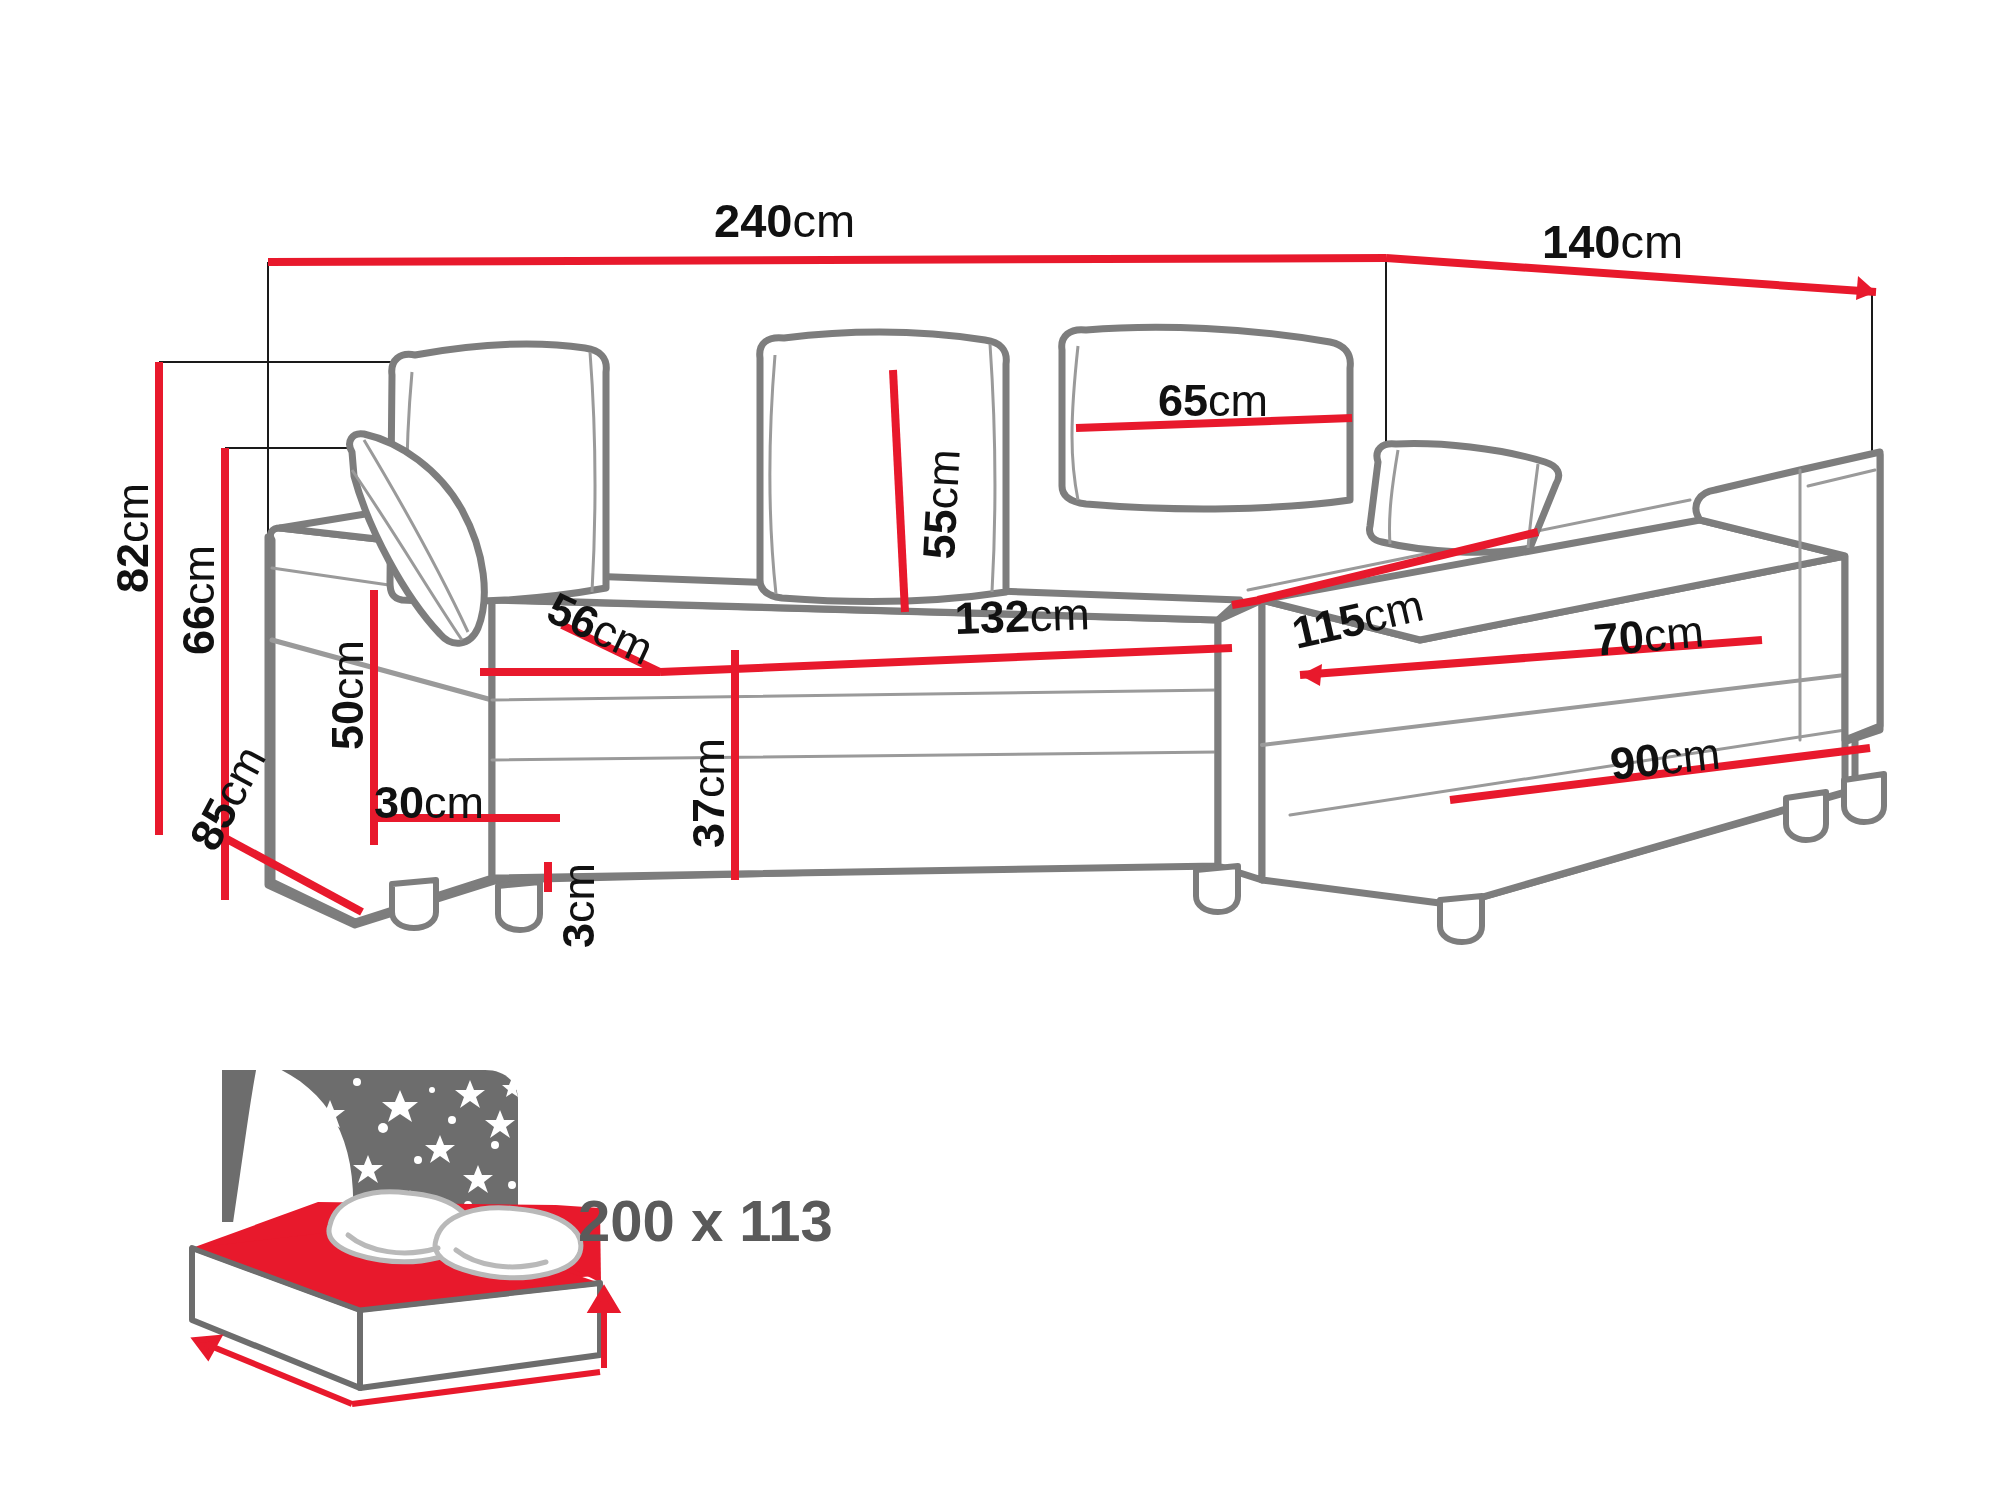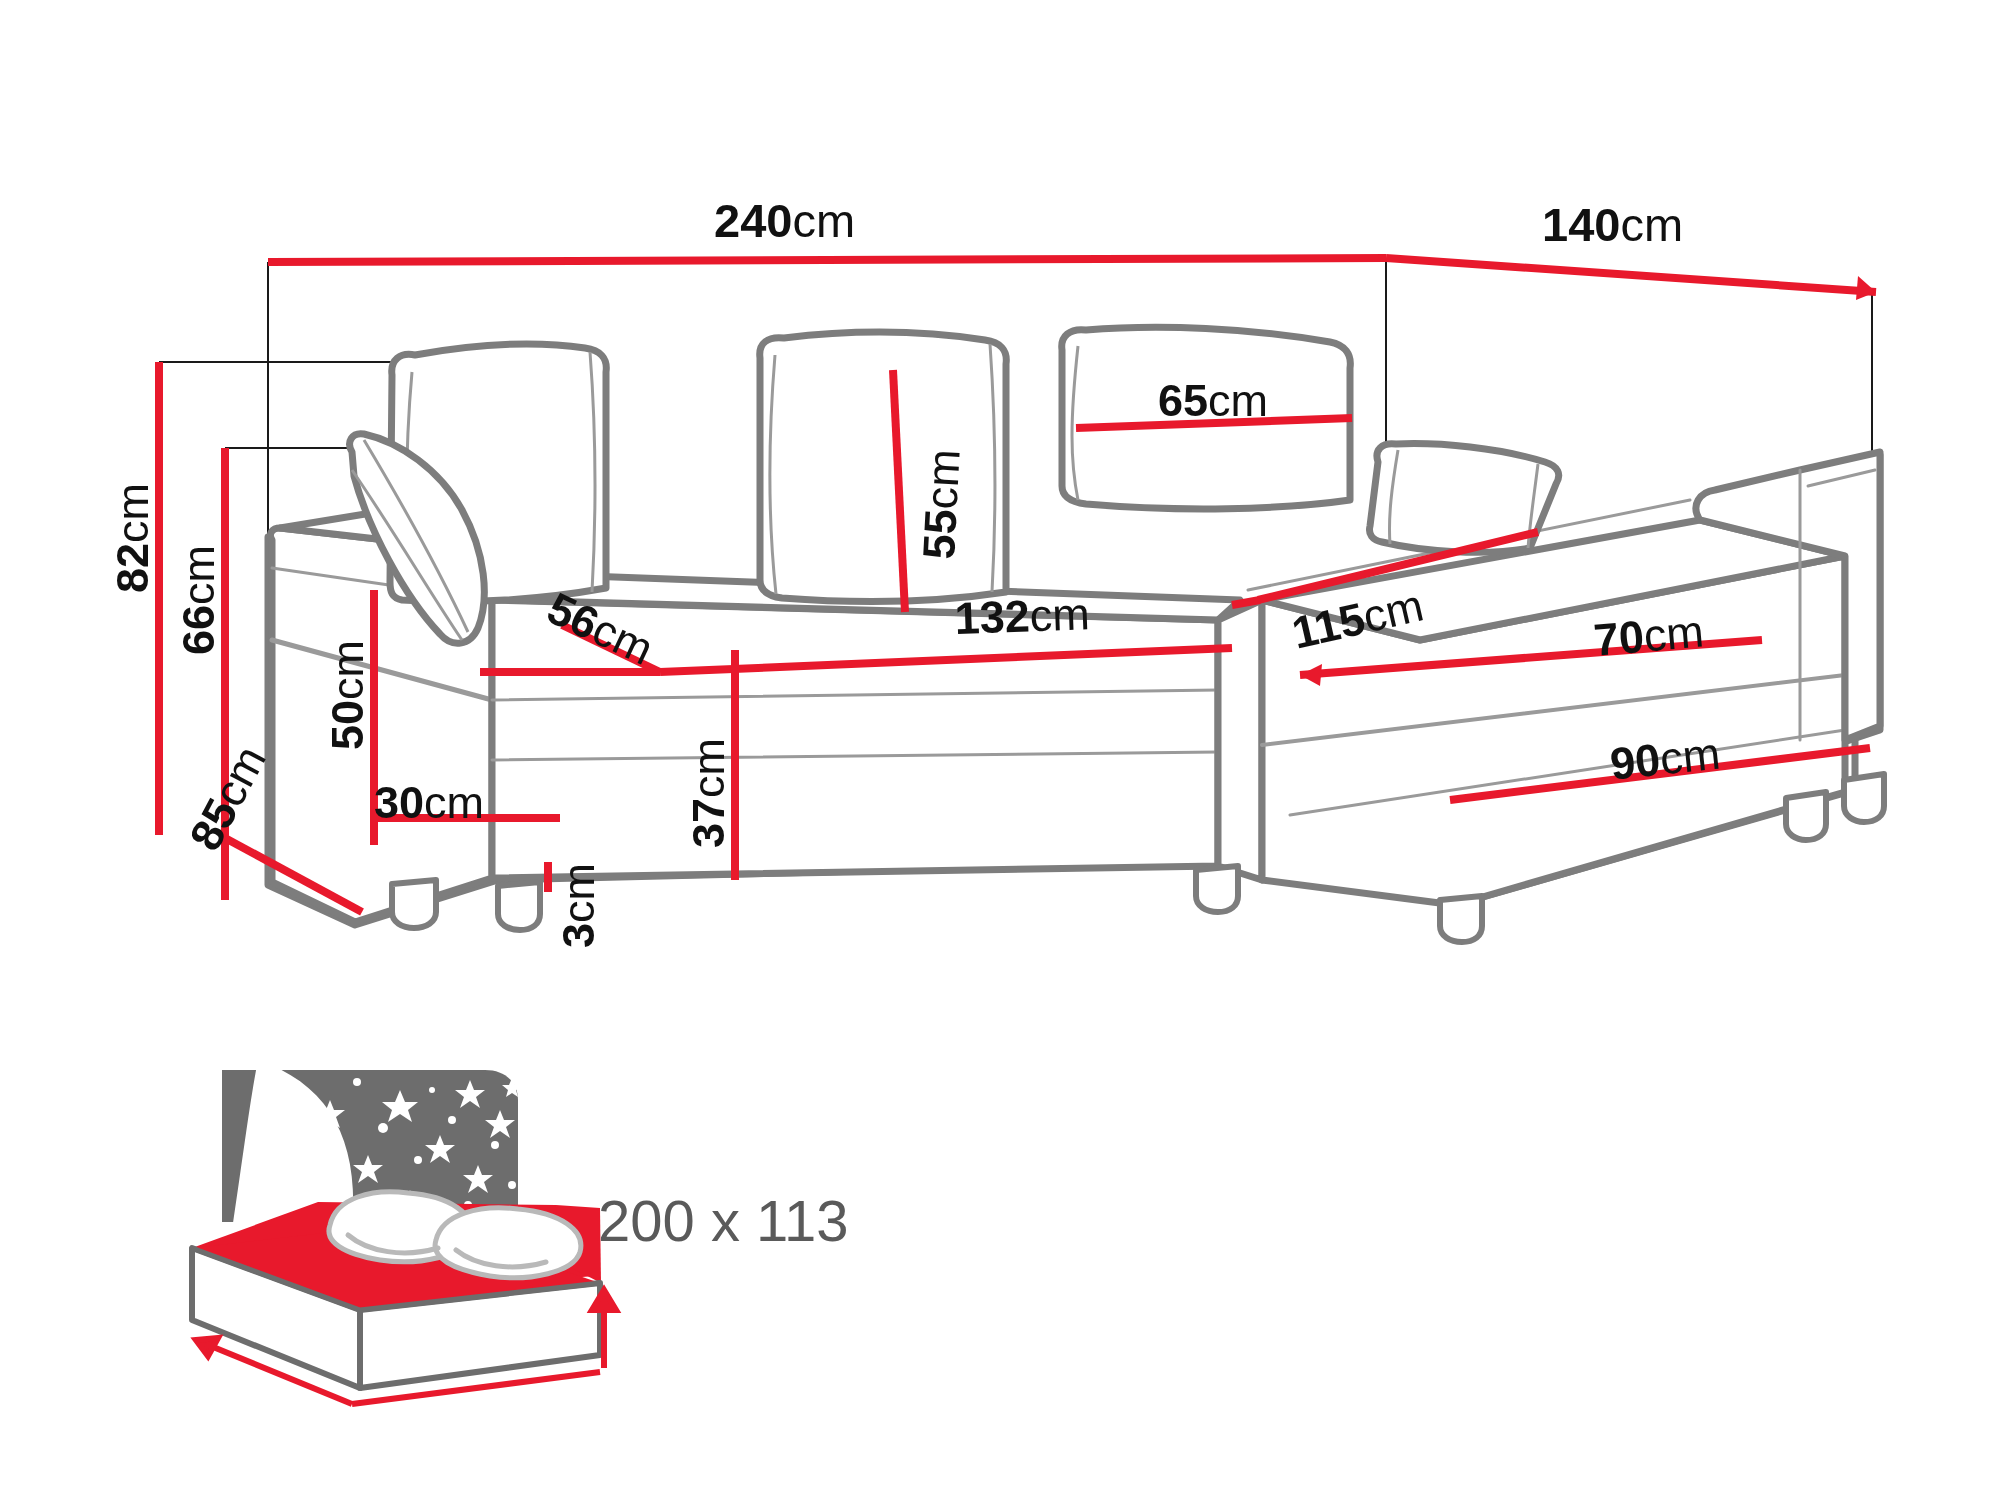--- a/index.html
+++ b/index.html
@@ -3,21 +3,21 @@
 <meta charset="utf-8">
 <style>
   html,body{margin:0;padding:0;background:#ffffff;}
   body{width:2000px;height:1499px;position:relative;overflow:hidden;
        font-family:"Liberation Sans","DejaVu Sans",sans-serif;}
   #stage{position:absolute;left:0;top:0;width:1776px;height:1499px;}
   svg{position:absolute;left:0;top:0;width:2000px;height:1499px;}
   .lbl{position:absolute;white-space:nowrap;color:#111111;line-height:1;}
   .num{font-weight:bold;}
   .unit{font-weight:normal;}
-  .bedlbl{position:absolute;white-space:nowrap;color:#5a5a5a;font-weight:normal;line-height:1;margin-left:20px;}
+  .bedlbl{position:absolute;white-space:nowrap;color:#5a5a5a;font-weight:bold;line-height:1;}
 </style>
 </head>
 <body>
 
 <div id="stage">
 
   <svg viewBox="0 0 2000 1499">
     <defs>
       <g id="starfield"></g>
     </defs>
@@ -291,21 +291,21 @@
         <line x1="604" y1="1368" x2="604" y2="1290"></line>
         <polygon points="604,1290 592,1310 616,1310"></polygon>
       </g>
     </g>
   </svg>
 
   <div class="lbl" style="left:714px;top:197px;font-size:47px;">
     <span class="num">240</span><span class="unit">cm</span>
   </div>
 
-  <div class="lbl" style="left:1542px;top:201px;font-size:47px;">
+  <div class="lbl" style="left:1542px;top:218px;font-size:47px;">
     <span class="num">140</span><span class="unit">cm</span>
   </div>
 
   <div class="lbl" style="left:110px;top:593px;font-size:45px;transform:rotate(-90deg);transform-origin:0 0;">
     <span class="num">82</span><span class="unit">cm</span>
   </div>
 
   <div class="lbl" style="left:176px;top:655px;font-size:45px;transform:rotate(-90deg);transform-origin:0 0;">
     <span class="num">66</span><span class="unit">cm</span>
   </div>

